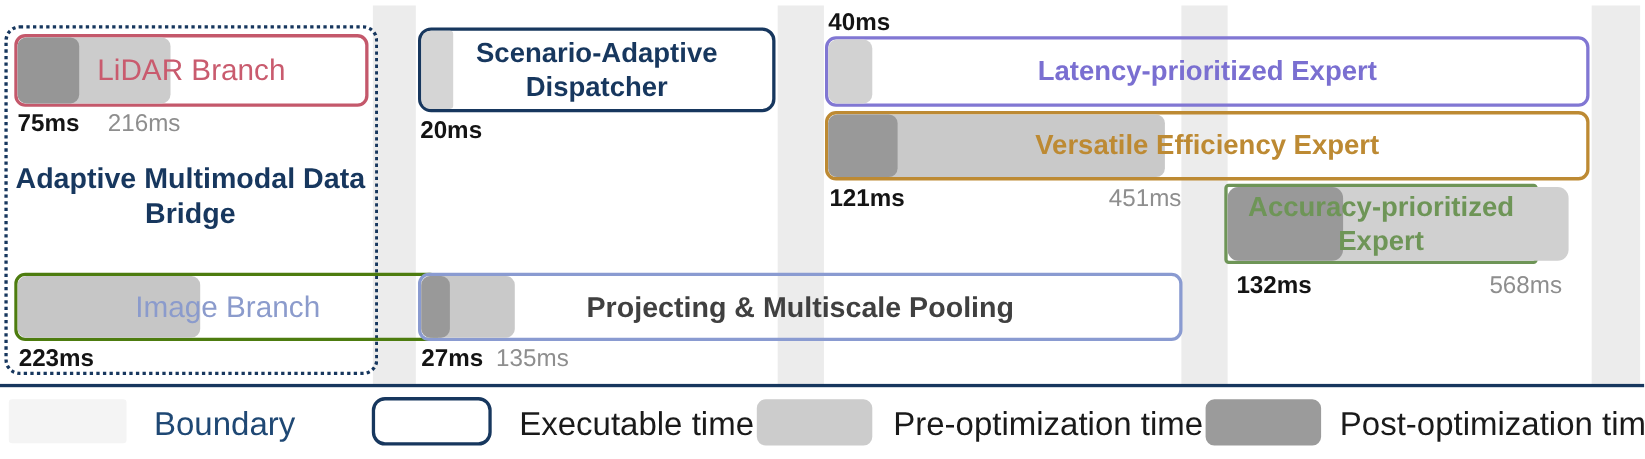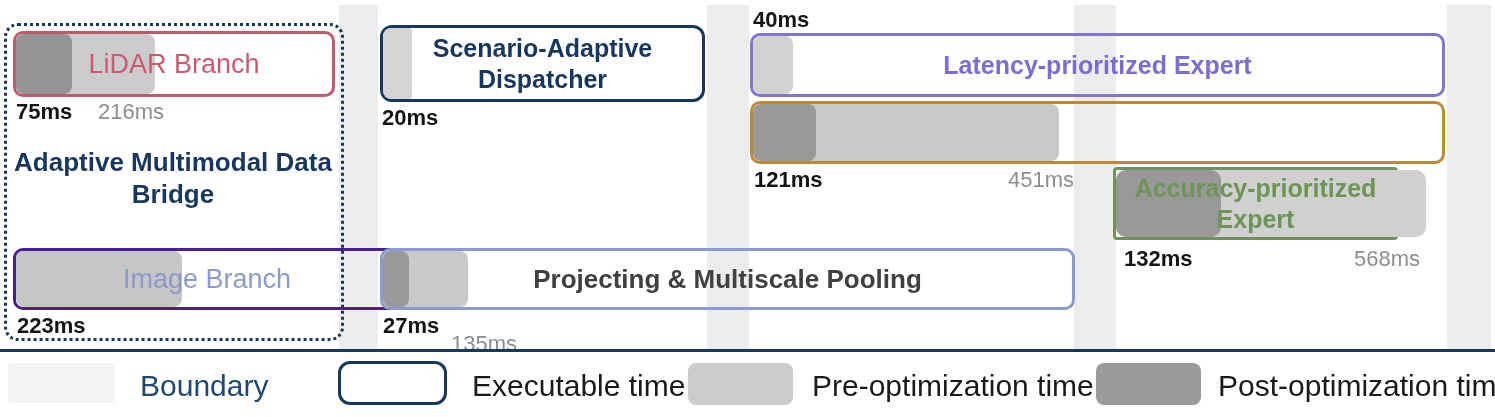--- a/index.html
+++ b/index.html
@@ -34,21 +34,21 @@
 
   
   .b1 { left:339px;  width:39px; }
   .b2 { left:707px;  width:42px; }
   .b3 { left:1074px; width:42px; }
   .b4 { left:1447px; width:44px; }
 
   
   .lidar-box      { left:13px;  top:31px;  width:322px; height:66px; border:3px solid #c4586b; }
   .lidar-box .box-label { color:#c95b6e; font-size:27px; font-weight:400; }
-  .image-box      { left:13px;  top:248px; width:388px; height:62px; border:3px solid #4c1d95; }
+  .image-box      { left:13px;  top:248px; width:388px; height:62px; border:3px solid #4d7c0f; }
   .image-box .box-label { color:#8b9bcc; font-size:27px; font-weight:400; }
   .dispatcher-box { left:380px; top:25px;  width:325px; height:77px; border:3.5px solid #17375e; border-radius:12px; }
   .dispatcher-box .box-label { color:#17375e; font-size:25px; }
   .latency-box    { left:750px; top:33px;  width:695px; height:64px; border:3px solid #8177d3; }
   .latency-box .box-label { color:#7a6fd1; font-size:25px; }
   .versatile-box  { left:750px; top:101px; width:695px; height:63px; border:3px solid #bd8a33; }
   .versatile-box .box-label { color:#bd8a33; font-size:25px; }
   .accuracy-box   { left:1113px; top:167px; width:285px; height:73px; border:3px solid #6e9557; border-radius:4px; }
   .accuracy-box .box-label { color:#6e9557; font-size:25px; }
   .pooling-box    { left:380px; top:248px; width:695px; height:62px; border:3px solid #8a9bd1; }
@@ -96,20 +96,21 @@
 
   <span class="ms" style="left:753px; top:7px;">40ms</span>
   <div class="box latency-box">
     <div class="bar pre" style="width:40px; background:#d2d2d2;"></div>
     <div class="box-label">Latency-prioritized Expert</div>
   </div>
 
   <div class="box versatile-box">
     <div class="bar pre" style="width:306px;"></div>
     <div class="bar post" style="width:63px;"></div>
+    <div class="box-label">Versatile Efficiency Expert</div>
   </div>
   <span class="ms" style="left:754px;  top:167px;">121ms</span>
   <span class="ms gray" style="left:1008px; top:167px;">451ms</span>
 
   <div class="box accuracy-box">
     <div class="bar pre" style="width:310px; background:#d0d0d0; border-radius:10px;"></div>
     <div class="bar post" style="width:105px; border-radius:10px;"></div>
     <div class="box-label">
       <span class="line">Accuracy-prioritized</span>
       <span class="line">Expert</span>
@@ -117,21 +118,21 @@
   </div>
   <span class="ms" style="left:1124px; top:246px;">132ms</span>
   <span class="ms gray" style="left:1354px; top:246px;">568ms</span>
 
   <div class="box pooling-box">
     <div class="bar pre" style="width:85px;"></div>
     <div class="bar post" style="width:26px;"></div>
     <div class="box-label">Projecting &amp; Multiscale Pooling</div>
   </div>
   <span class="ms" style="left:383px; top:313px;">27ms</span>
-  <span class="ms gray" style="left:451px; top:313px;margin-top:18px;">135ms</span>
+  <span class="ms gray" style="left:451px; top:313px;">135ms</span>
 
   <div class="separator"></div>
 
   <div>
     <div class="legend-swatch" style="left:8px; top:363px; width:107px; height:40px; background:#f4f4f4; border-radius:3px;"></div>
     <span class="legend-label" style="left:140px; top:369px; color:#1f4874;">Boundary</span>
 
     <div class="legend-swatch" style="left:338px; top:361px; width:109px; height:44px; background:#ffffff; border:3.5px solid #17375e; border-radius:12px;"></div>
     <span class="legend-label" style="left:472px; top:369px;">Executable time</span>
 

